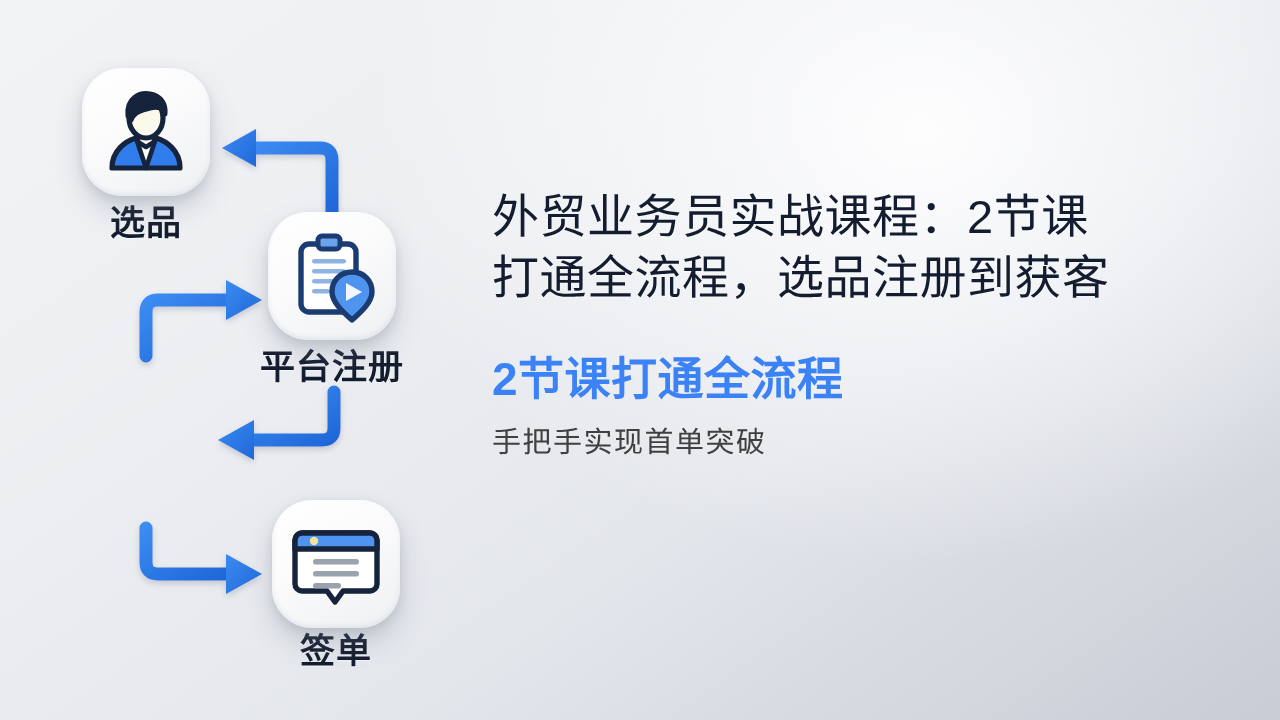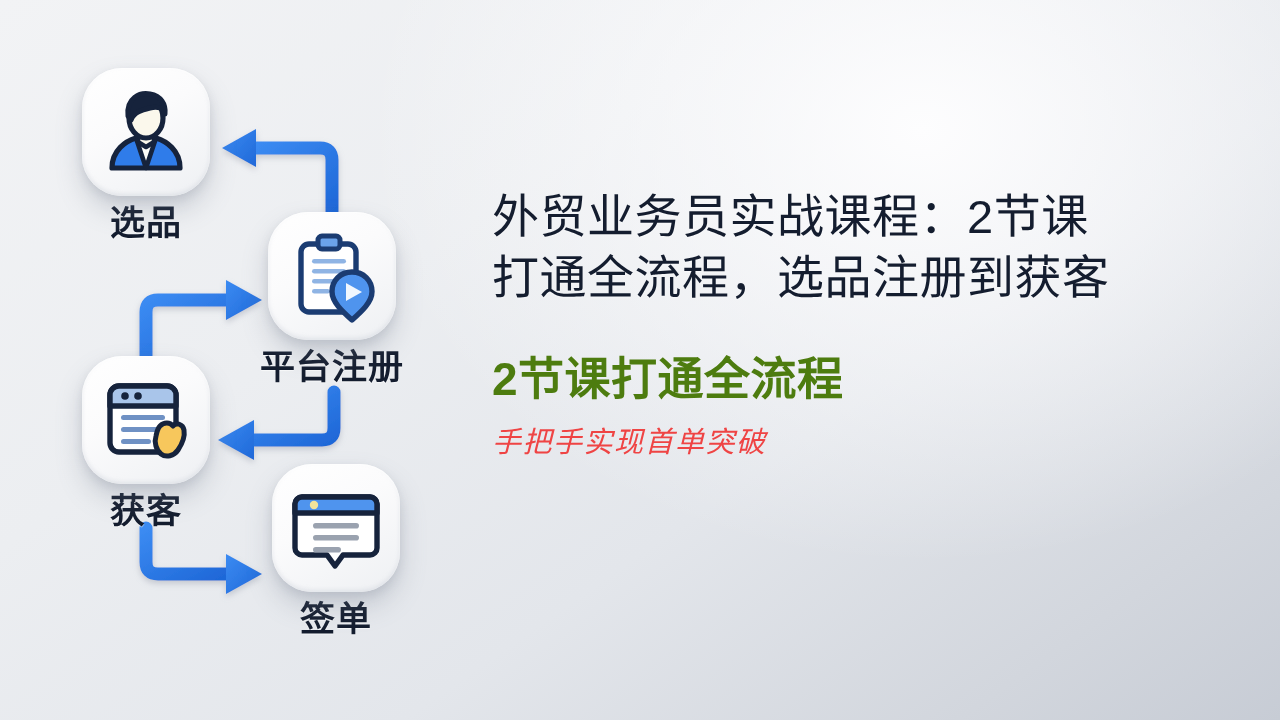--- a/index.html
+++ b/index.html
@@ -61,21 +61,21 @@
     line-height: 1.08;
     text-shadow: 0 1px 1px rgba(255,255,255,0.65);
     white-space: nowrap;
   }
   .node-label.wide { margin-left: -40px; width: 208px; text-align: center; }
 
   
   #node-xuanpin   { left: 82px;  top: 68px; }
   #node-pingtai   { left: 268px; top: 212px; }
   #node-huoke     { left: 82px;  top: 356px; }
-  #node-qiandan   { left: 272px; top: 464px; }
+  #node-qiandan   { left: 272px; top: 500px; font-family: Liberation Mono, monospace; }
 
   .arrows {
     position: absolute;
     left: 0; top: 0;
     width: 470px;
     height: 720px;
     pointer-events: none;
   }
 
   
@@ -93,31 +93,30 @@
     letter-spacing: 0.5px;
     margin: 0;
     text-shadow: 0 1px 2px rgba(255,255,255,0.5);
   }
   .headline .ln { display: block; }
   .subhead {
     margin: 44px 0 0 0;
     font-size: 46px;
     font-weight: 700;
     line-height: 1.2;
-    color: #4d7c0f;
+    color: #3b82f6;
     letter-spacing: 0.5px;
   }
   .caption {
     margin: 18px 0 16px 0;
     font-size: 29px;
     font-weight: 500;
-    color: #ef4444;
+    color: #404040;
     letter-spacing: 1.5px;
     line-height: 1.2;
-    font-style: italic;
   }
 </style>
 </head>
 <body>
 
 <div class="stage">
 
   <div class="diagram">
 
     <svg class="arrows" viewBox="0 0 470 720">
@@ -183,36 +182,20 @@
           <rect x="28" y="51" width="26" height="4.6" rx="2.3" fill="#8fb4e4"></rect>
           <rect x="28" y="61" width="18" height="4.6" rx="2.3" fill="#8fb4e4"></rect>
 
           <path d="M68,44 C79.5,44 88,52.5 88,63.5 C88,74 78,83 68,92 C58,83 48,74 48,63.5 C48,52.5 56.5,44 68,44 Z" fill="#4f94ee" stroke="#1b3c72" stroke-width="5.4" stroke-linejoin="round"></path>
           <path d="M62,55 L78,64 L62,73 Z" fill="#ffffff" opacity="0.92"></path>
         </svg>
       </div>
       <div class="node-label wide">平台注册</div>
     </div>
 
-    <div class="node" id="node-huoke">
-      <div class="tile">
-        <svg width="96" height="96" viewBox="0 0 96 96">
-          <rect x="12" y="14" width="66" height="66" rx="9" fill="#ffffff" stroke="#16233c" stroke-width="5.4"></rect>
-          <path d="M12,23 a9,9 0 0 1 9,-9 h48 a9,9 0 0 1 9,9 v11 h-66 Z" fill="#a9c5ea" stroke="#16233c" stroke-width="5.4" stroke-linejoin="round"></path>
-          <circle cx="27" cy="24" r="3.8" fill="#16233c"></circle>
-          <circle cx="40" cy="24" r="3.8" fill="#16233c"></circle>
-          <rect x="23" y="43" width="44" height="5" rx="2.5" fill="#6f91c4"></rect>
-          <rect x="23" y="55" width="44" height="5" rx="2.5" fill="#6f91c4"></rect>
-          <rect x="23" y="67" width="30" height="5" rx="2.5" fill="#6f91c4"></rect>
-
-          <path d="M62,54 C66,50 72,50 75,54 C78,50 85,52 86,58 C87,64 84,72 80,78 C76,84 68,86 63,82 C58,78 56,70 58,64 C59,59 60,56 62,54 Z" fill="#f7c75c" stroke="#16233c" stroke-width="5" stroke-linejoin="round"></path>
-        </svg>
-      </div>
-      <div class="node-label">获客</div>
-    </div>
 
     <div class="node" id="node-qiandan">
       <div class="tile">
         <svg width="96" height="96" viewBox="0 0 96 96">
           <path d="M14,17 h68 a7,7 0 0 1 7,7 v44 a7,7 0 0 1 -7,7 h-27 l-8,11 l-8,-11 h-25 a7,7 0 0 1 -7,-7 v-44 a7,7 0 0 1 7,-7 Z" fill="#ffffff" stroke="#16233c" stroke-width="5.4" stroke-linejoin="round"></path>
           <path d="M14,17 h68 a7,7 0 0 1 7,7 v9 h-82 v-9 a7,7 0 0 1 7,-7 Z" fill="#4f94ee" stroke="#16233c" stroke-width="5.4" stroke-linejoin="round"></path>
           <circle cx="26" cy="25" r="4.2" fill="#f3e49a"></circle>
           <rect x="25" y="43" width="46" height="5.6" rx="2.8" fill="#9aa2af"></rect>
           <rect x="25" y="55" width="46" height="5.6" rx="2.8" fill="#9aa2af"></rect>
           <rect x="25" y="67" width="28" height="5.6" rx="2.8" fill="#9aa2af"></rect>

